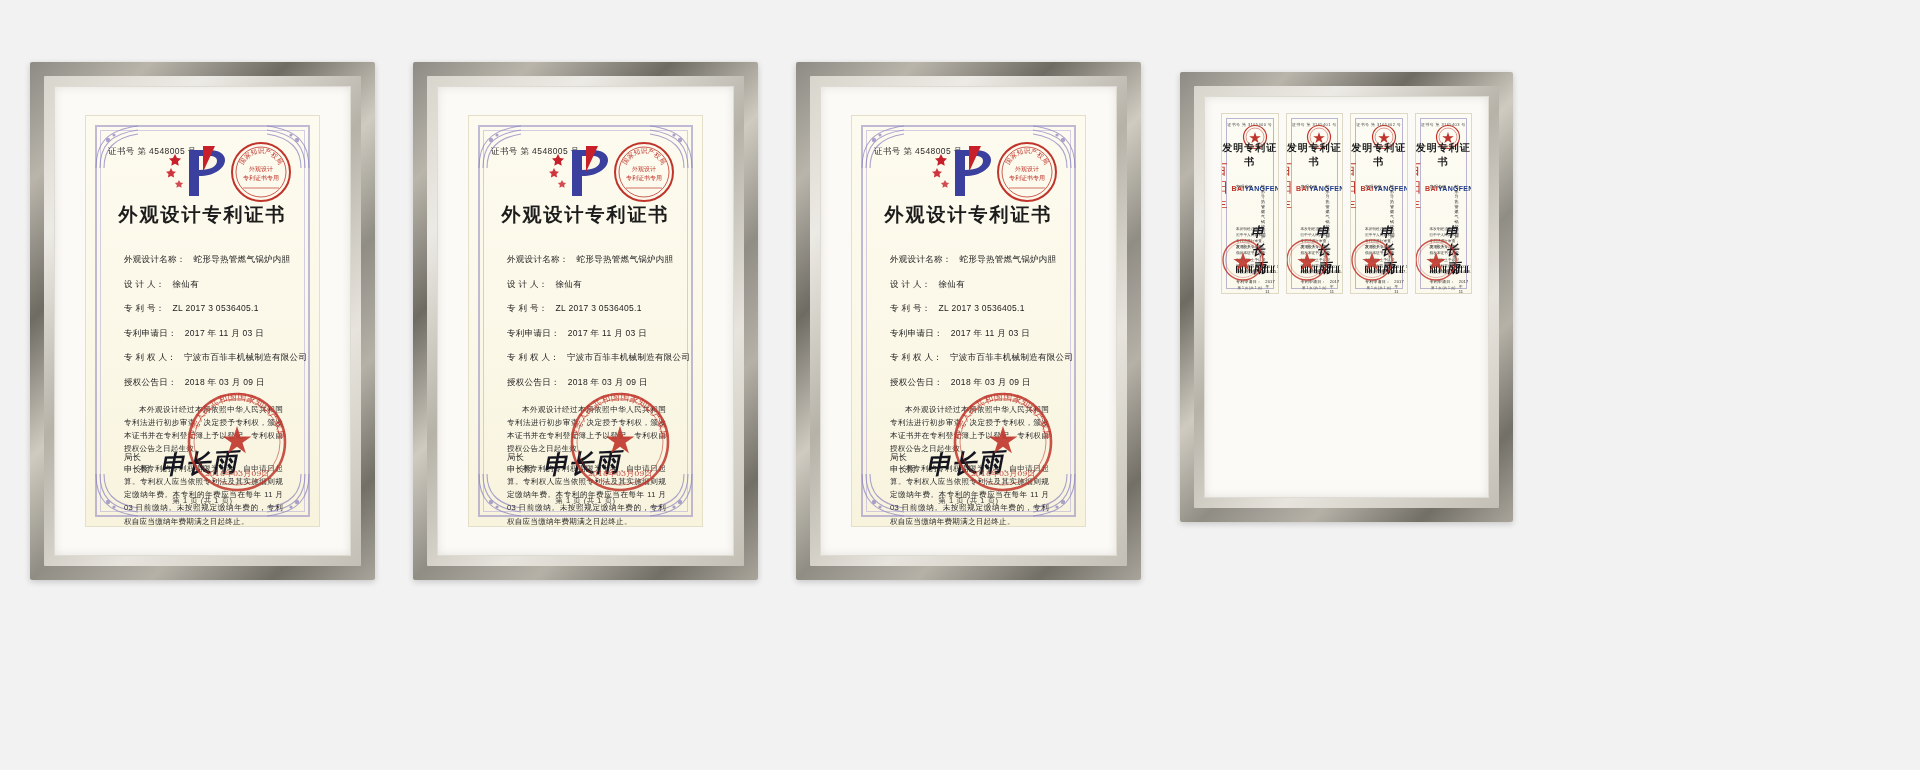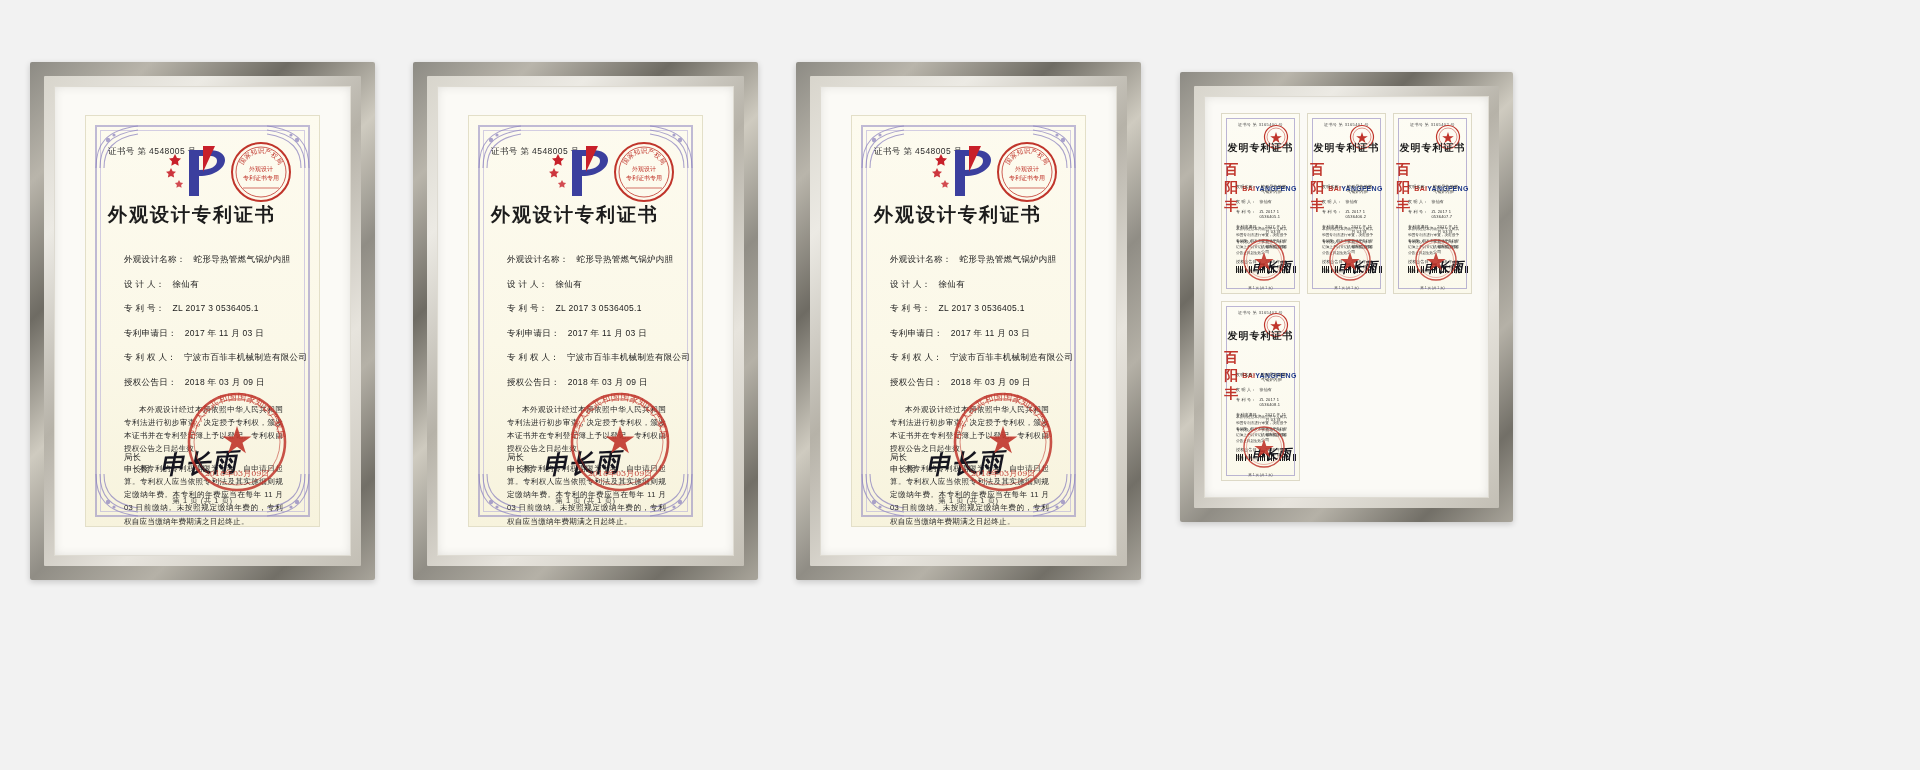--- a/index.html
+++ b/index.html
@@ -108,21 +108,21 @@
   .red-seal-top {
     position: absolute;
     right: 4px;
     top: 6px;
     width: 64px;
     height: 64px;
   }
   .red-seal-top svg { width: 100%; height: 100%; display:block; }
 
   .cert-title {
-    text-align: left;
+    text-align: center;
     font-family: Liberation Sans, sans-serif;
     font-weight: bold;
     font-size: 19px;
     letter-spacing: 2px;
     color: #1c1c1c;
     margin-top: 44px;
   }
 
   .field-list {
     margin-top: 26px;
@@ -193,21 +193,21 @@
     font-size: 7.5px;
     color: #3a3a3a;
     letter-spacing: .5px;
   }
 
   
   .grid4 {
     width: 100%;
     height: 100%;
     display: grid;
-    grid-template-columns: 1fr 1fr 1fr;
+    grid-template-columns: 1fr 1fr 1fr 1fr;
     grid-template-rows: 1fr 1fr;
     gap: 7px;
     background: #fbfaf6;
   }
   .mini {
     position: relative;
     background: linear-gradient(180deg,#fdfcf4 0%,#fbf9ec 100%);
     border: 1px solid #ddd9c6;
     overflow: hidden;
   }
@@ -244,21 +244,21 @@
   .mini-brand {
     position: absolute;
     top: 47px; left: 50%;
     transform: translateX(-50%);
     display: flex;
     align-items: center;
     gap: 3px;
   }
   .mini-brand .cn {
     font-family: "DejaVu Serif", serif;
-    font-weight: bold;
+    font-weight: normal;
     font-size: 14px;
     color: #c0352b;
     letter-spacing: 1px;
   }
   .mini-brand .en {
     font-family: "Liberation Sans", sans-serif;
     font-weight: bold;
     font-size: 7px;
     color: #1f3a8a;
     letter-spacing: .3px;

